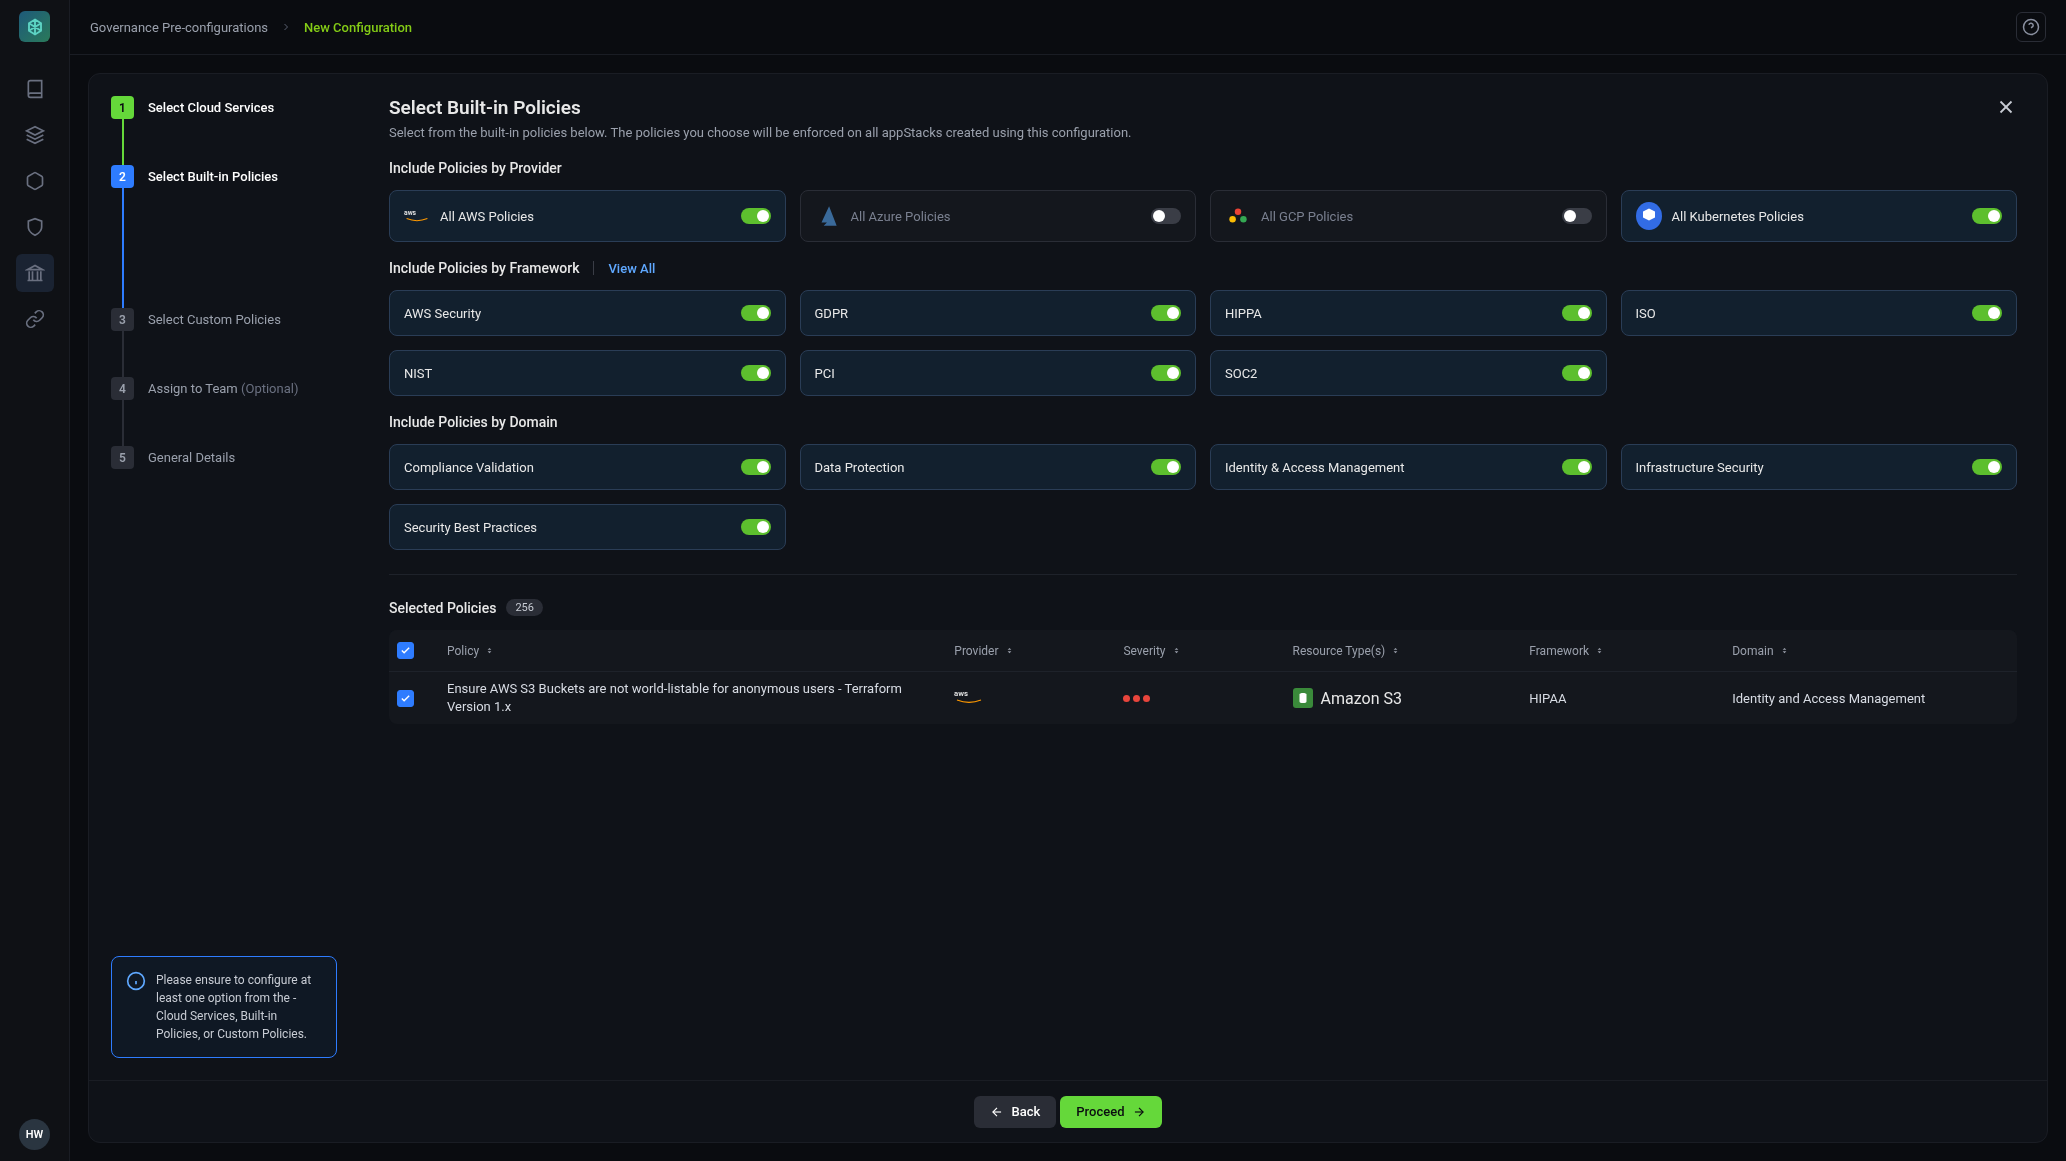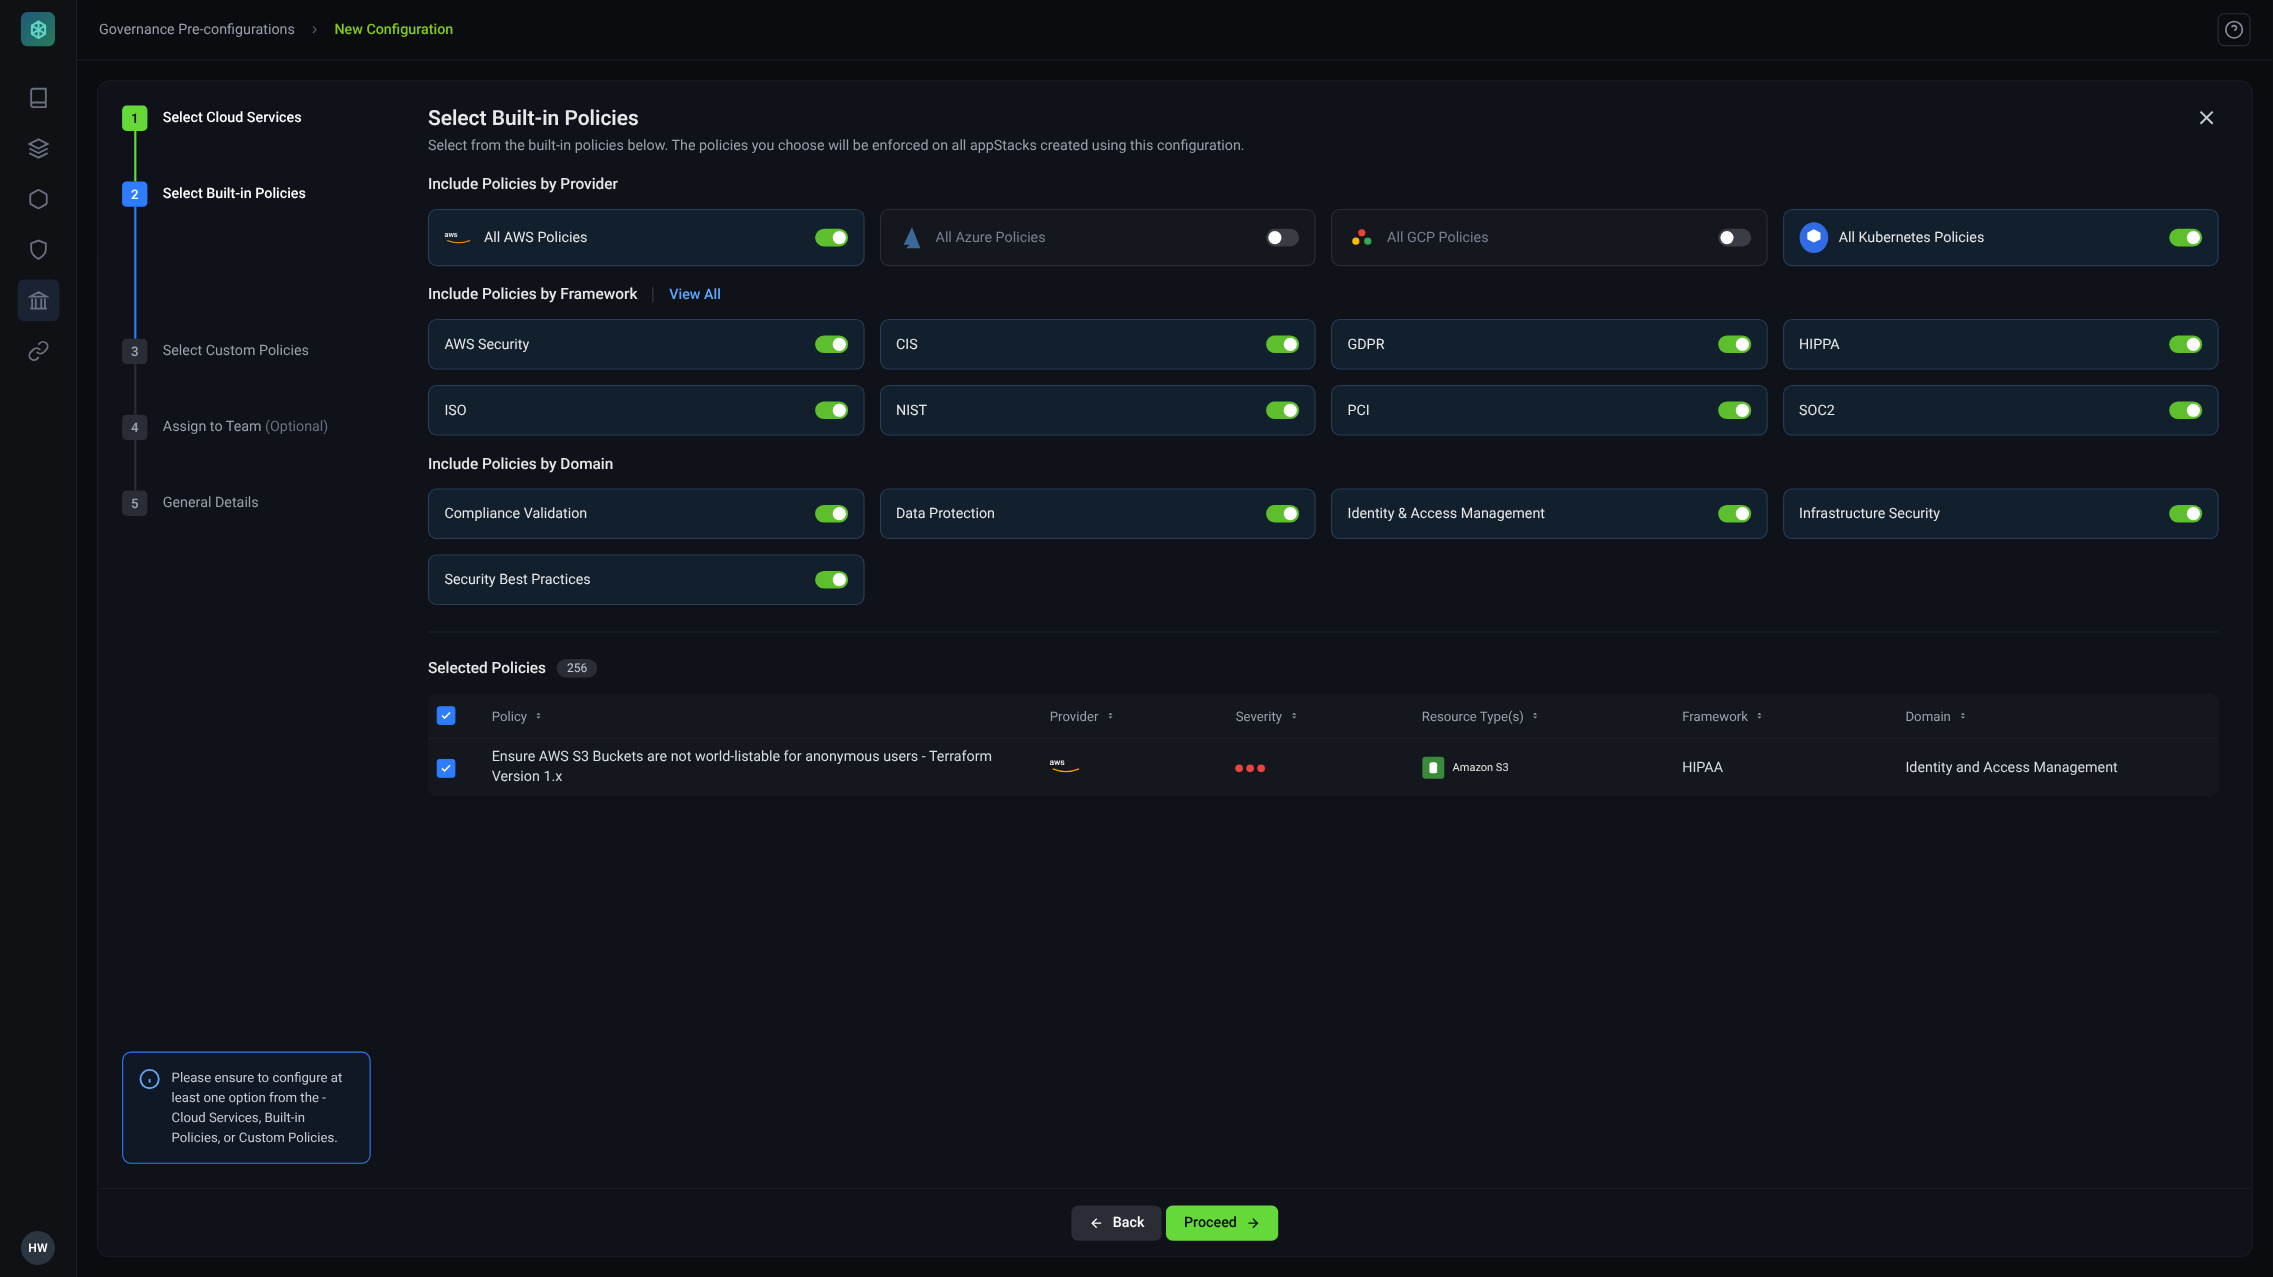--- a/index.html
+++ b/index.html
@@ -66,21 +66,21 @@
 .thead{height:42px;background:#14171d;border-bottom:1px solid #1e222a}
 .th{font-size:12px;color:#9aa0ac;display:flex;align-items:center;gap:6px;cursor:pointer}
 .th svg{width:9px;height:9px}
 .trow{min-height:50px;padding-top:8px;padding-bottom:8px}
 .checkbox{width:17px;height:17px;border-radius:3px;border:1px solid #4a4d56;display:flex;align-items:center;justify-content:center;cursor:pointer}
 .checkbox.checked{background:#2e7cff;border-color:#2e7cff}
 .checkbox.checked svg{width:11px;height:11px;color:#fff}
 .policy-name{font-size:13px;color:#d8dce4;line-height:1.4;padding-right:12px}
 .sev-dots{display:flex;gap:3px}
 .sev-dots span{width:7px;height:7px;border-radius:50%;background:#e8453c}
-.res-cell{display:flex;align-items:center;gap:8px;font-size:10px}
+.res-cell{display:flex;align-items:center;gap:8px;font-size:16px}
 .res-icon{width:20px;height:20px;background:#3a8a3a;border-radius:3px;display:flex;align-items:center;justify-content:center}
 .td{font-size:13px;color:#d8dce4}
 .footer{height:62px;border-top:1px solid #1a1d24;display:flex;align-items:center;justify-content:center;padding:0 22px;gap:4px}
 .btn{height:32px;padding:0 16px;border-radius:6px;font-size:13px;font-weight:500;display:flex;align-items:center;gap:8px;cursor:pointer;border:none}
 .btn-back{background:#2a2d36;color:#fff}
 .btn-proceed{background:#65d83a;color:#0a0c10}
 .btn svg{width:14px;height:14px}
 .k8s-icon{width:28px;height:28px;border-radius:50%;background:#326ce5;display:flex;align-items:center;justify-content:center}
 ::-webkit-scrollbar{width:8px}
 ::-webkit-scrollbar-track{background:transparent}
@@ -249,24 +249,20 @@
               </div>
 
             <div class="section-title">
               <span>Include Policies by Framework</span>
               <div class="divider-v"></div>
               <span class="view-all">View All</span>
             </div>
             <div class="card-grid" id="framework-grid">
                 <div class="card">
                   <div class="card-label">AWS Security</div>
-                  <div class="toggle on"></div>
-                </div>
-                <div class="card">
-                  <div class="card-label">CIS</div>
                   <div class="toggle on"></div>
                 </div>
                 <div class="card">
                   <div class="card-label">GDPR</div>
                   <div class="toggle on"></div>
                 </div>
                 <div class="card">
                   <div class="card-label">HIPPA</div>
                   <div class="toggle on"></div>
                 </div>

